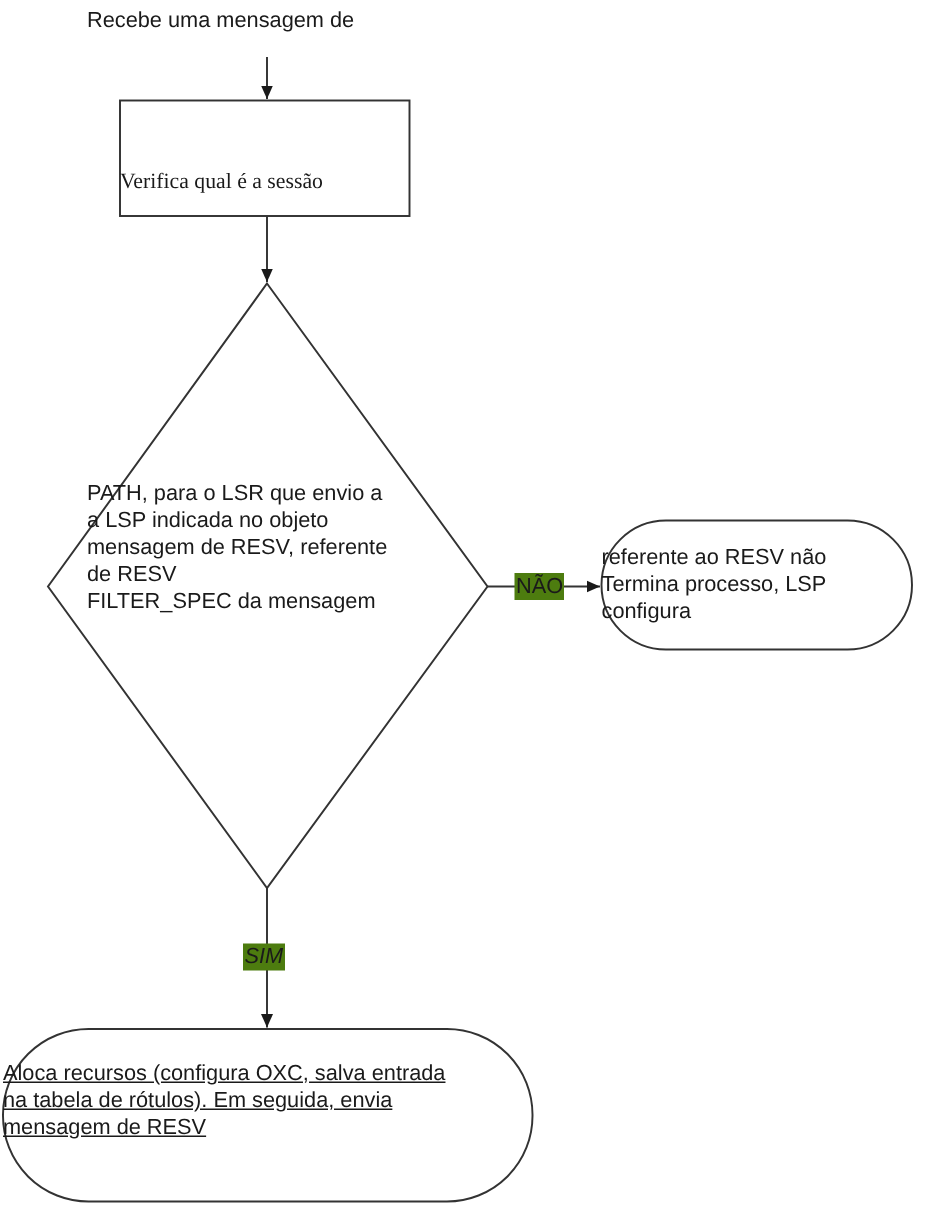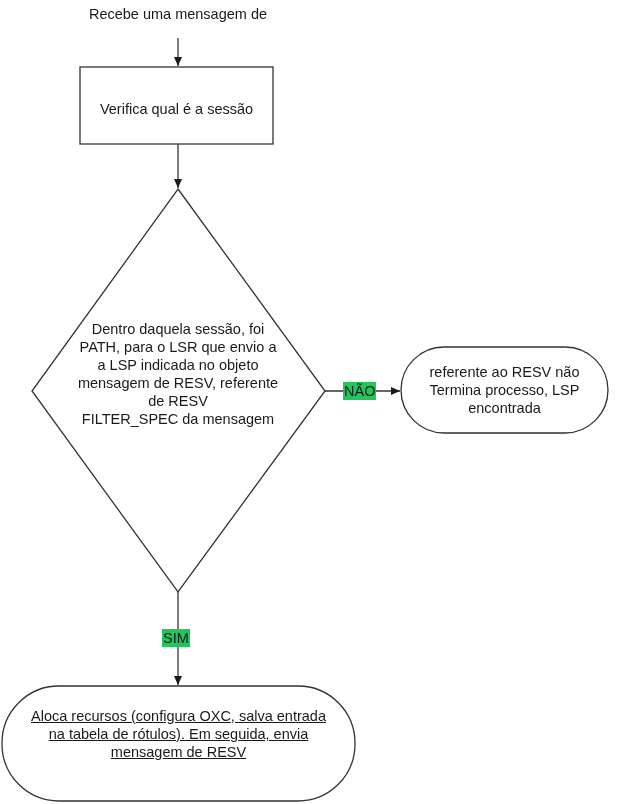--- a/index.html
+++ b/index.html
@@ -2,23 +2,23 @@
 <html><head>
   <meta charset="utf-8">
   <style>
     html, body { margin: 0; padding: 0; background: #ffffff; }
     body { width: 618px; height: 804px; position: relative; overflow: hidden;
            font-family: "Liberation Sans", sans-serif; color: #1a1a1a; }
     svg#canvas { position: absolute; left: 0; top: 0; }
     .shape { fill: #ffffff; stroke: #333333; stroke-width: 1.3; }
     .conn { stroke: #333333; stroke-width: 1.3; fill: none; }
     .arrowhead { fill: #1a1a1a; }
-    .txt { position: absolute; text-align: center; font-size: 14.5px; line-height: 18px;
+    .txt { position: absolute; font-size: 14.5px; line-height: 18px;
            color: #1a1a1a; white-space: nowrap; }
-    .lbl { position: absolute; font-size: 14.5px; line-height: 18px; background: #22c55e;
+    .lbl { position: absolute; font-size: 14.5px; line-height: 18px; background: #4d7c0f;
            color: #1a1a1a; padding: 0 1px; }
   </style>
 </head>
 <body>
 
 <svg id="canvas" width="618" height="804">
   <defs>
     <marker id="arr" markerWidth="10" markerHeight="10" refX="9" refY="5" orient="auto" markerUnits="userSpaceOnUse">
       <path d="M0,1 L9,5 L0,9 Z" class="arrowhead"></path>
     </marker>
@@ -38,40 +38,39 @@
 
   <line class="conn" x1="178" y1="592" x2="178" y2="685" marker-end="url(#arr)"></line>
 
   <rect class="shape" x="2" y="686" width="353" height="115" rx="57" ry="57"></rect>
 </svg>
 
 <div class="txt" style="left:58px; top:5px; width:240px;">
   <div>Recebe uma mensagem de</div>
 </div>
 
-<div class="txt" style="left:80px; top:100px; width:193px;">
+<div class="txt" style="left:80px; top:112px; width:193px;font-family:Liberation Serif, serif;">
   <div>Verifica qual é a sessão</div>
 </div>
 
 <div class="txt" style="left:58px; top:320px; width:240px;">
-  <div>Dentro daquela sessão, foi</div>
   <div>PATH, para o LSR que envio a</div>
   <div>a LSP indicada no objeto</div>
   <div>mensagem de RESV, referente</div>
   <div>de RESV</div>
   <div>FILTER_SPEC da mensagem</div>
 </div>
 
 <div class="lbl" style="left:343px; top:382px;">NÃO</div>
 
 <div class="txt" style="left:401px; top:363px; width:207px;">
   <div>referente ao RESV não</div>
   <div>Termina processo, LSP</div>
-  <div>encontrada</div>
+  <div>configura</div>
 </div>
 
-<div class="lbl" style="left:162px; top:629px;">SIM</div>
+<div class="lbl" style="left:162px; top:629px;font-style:italic;">SIM</div>
 
 <div class="txt" style="left:2px; top:707px; width:353px;text-decoration:underline;">
   <div>Aloca recursos (configura OXC, salva entrada</div>
   <div>na tabela de rótulos). Em seguida, envia</div>
   <div>mensagem de RESV</div>
 </div>
 
 </body></html>

